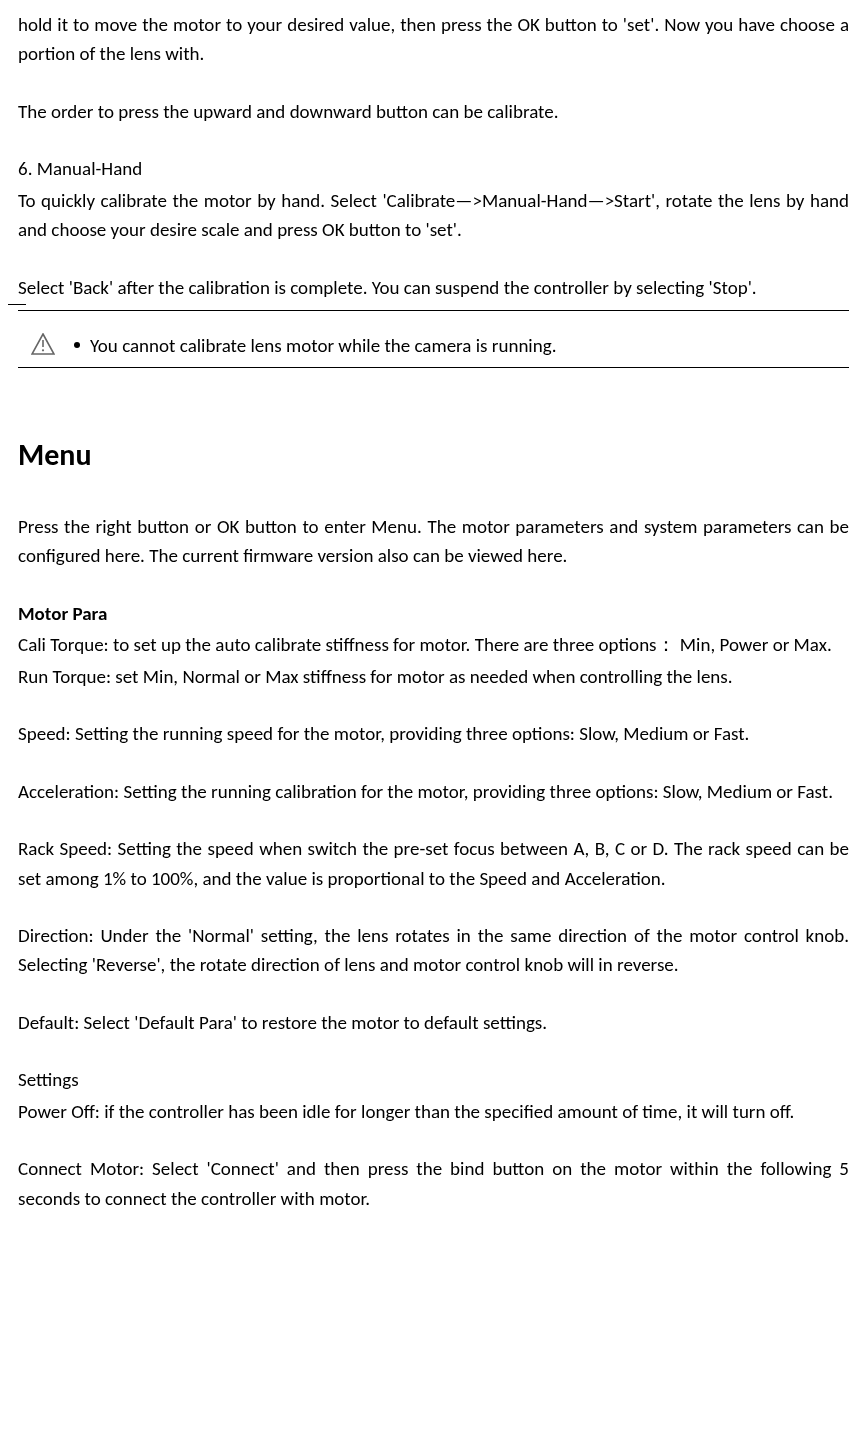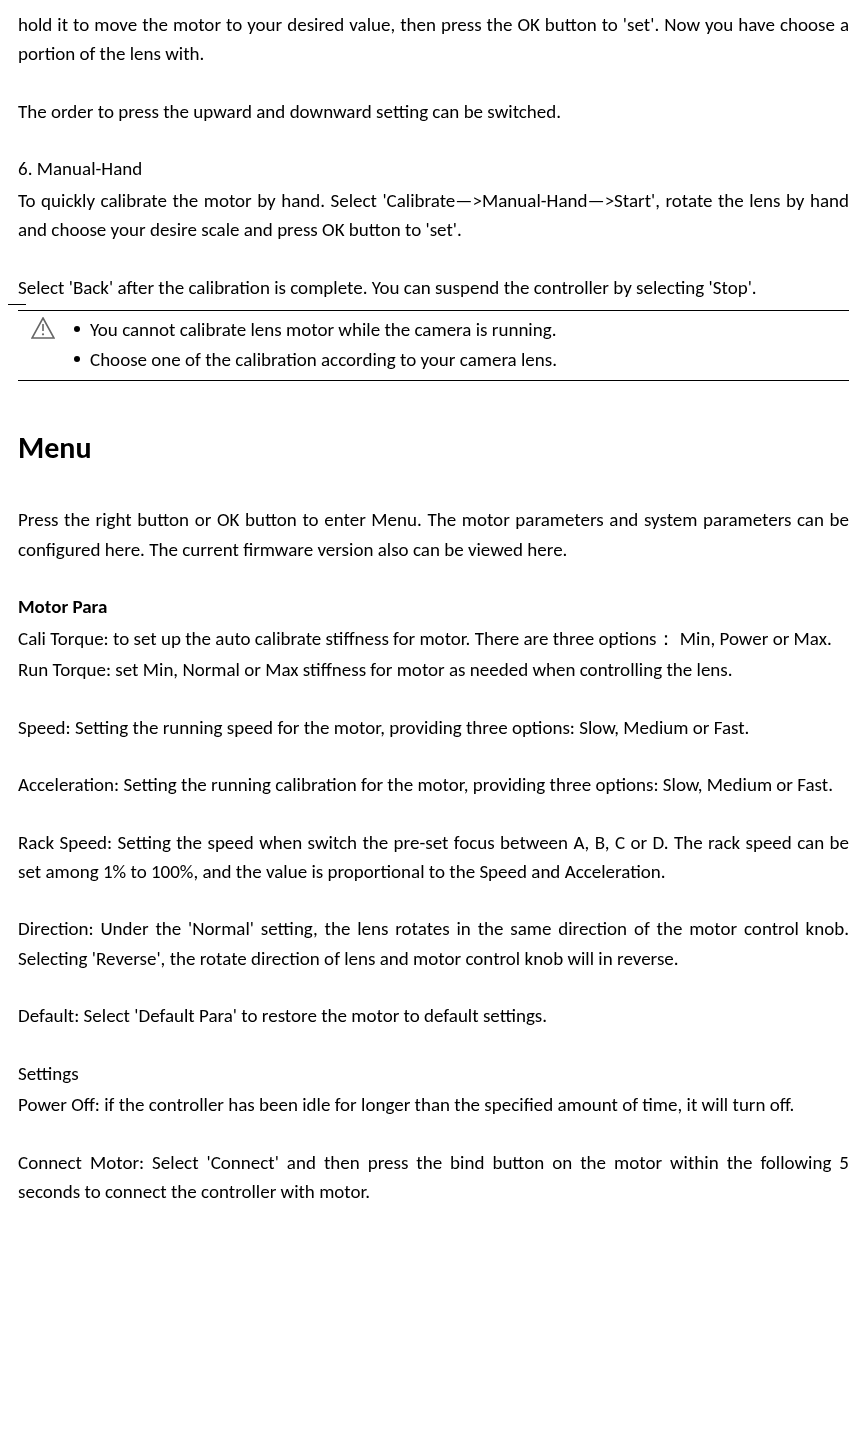--- a/index.html
+++ b/index.html
@@ -12,33 +12,33 @@
       padding: 10px 18px 30px 18px;
       width: 867px;
       text-align: justify;
     }
     p { margin-bottom: 0; }
     .para-gap { margin-bottom: 28px; }
     .small-gap { margin-bottom: 2px; }
     h1 {
       font-size: 30px;
       font-weight: 700;
-      margin-top: 44px;
+      margin-top: 64px;
       margin-bottom: 34px;
       text-align: left;
     }
     .bold { font-weight: 700; text-align: left;}
     .warn-box {
       border-top: 1px solid #000;
       border-bottom: 1px solid #000;
       margin-top: 8px;
       margin-bottom: 8px;
       display: flex;
       align-items: flex-start;
-      padding: 4px 0 6px 0;
+      padding: 20px 0 6px 0;
     }
     .warn-wrap {
       position: relative;
     }
     .short-rule {
       position: absolute;
       left: -10px;
       top: -6px;
       width: 18px;
       border-top: 1px solid #000;
@@ -68,45 +68,41 @@
       margin-right: 10px;
       flex-shrink: 0;
     }
     .left { text-align: left; }
   </style>
 </head>
 <body>
 
 <p class="para-gap">hold it to move the motor to your desired value, then press the OK button to 'set'. Now you have choose a portion of the lens with.</p>
 
-<p class="para-gap">The order to press the upward and downward setting can be switched.</p>
+<p class="para-gap">The order to press the upward and downward button can be calibrate.</p>
 
 <p class="left small-gap">6. Manual-Hand</p>
 <p class="para-gap">To quickly calibrate the motor by hand. Select 'Calibrate—&gt;Manual-Hand—&gt;Start', rotate the lens by hand and choose your desire scale and press OK button to 'set'.</p>
 
 <p>Select 'Back' after the calibration is complete. You can suspend the controller by selecting 'Stop'.</p>
 
 <div class="warn-wrap">
   <div class="short-rule"></div>
   <div class="warn-box">
     <div class="warn-icon-col">
       <svg width="24" height="22" viewBox="0 0 24 22">
         <path d="M12 1 L23 21 L1 21 Z" fill="none" stroke="#666" stroke-width="1.6"></path>
         <line x1="12" y1="7" x2="12" y2="14" stroke="#666" stroke-width="1.6"></line>
         <circle cx="12" cy="17.3" r="1.1" fill="#666"></circle>
       </svg>
     </div>
     <div class="warn-items">
       <div class="bullet-row">
         <div class="dot"></div>
         <span>You cannot calibrate lens motor while the camera is running.</span>
-      </div>
-      <div class="bullet-row">
-        <div class="dot"></div>
-        <span>Choose one of the calibration according to your camera lens.</span>
       </div>
     </div>
   </div>
 </div>
 
 <h1>Menu</h1>
 
 <p class="para-gap">Press the right button or OK button to enter Menu. The motor parameters and system parameters can be configured here. The current firmware version also can be viewed here.</p>
 
 <p class="bold small-gap">Motor Para</p>

